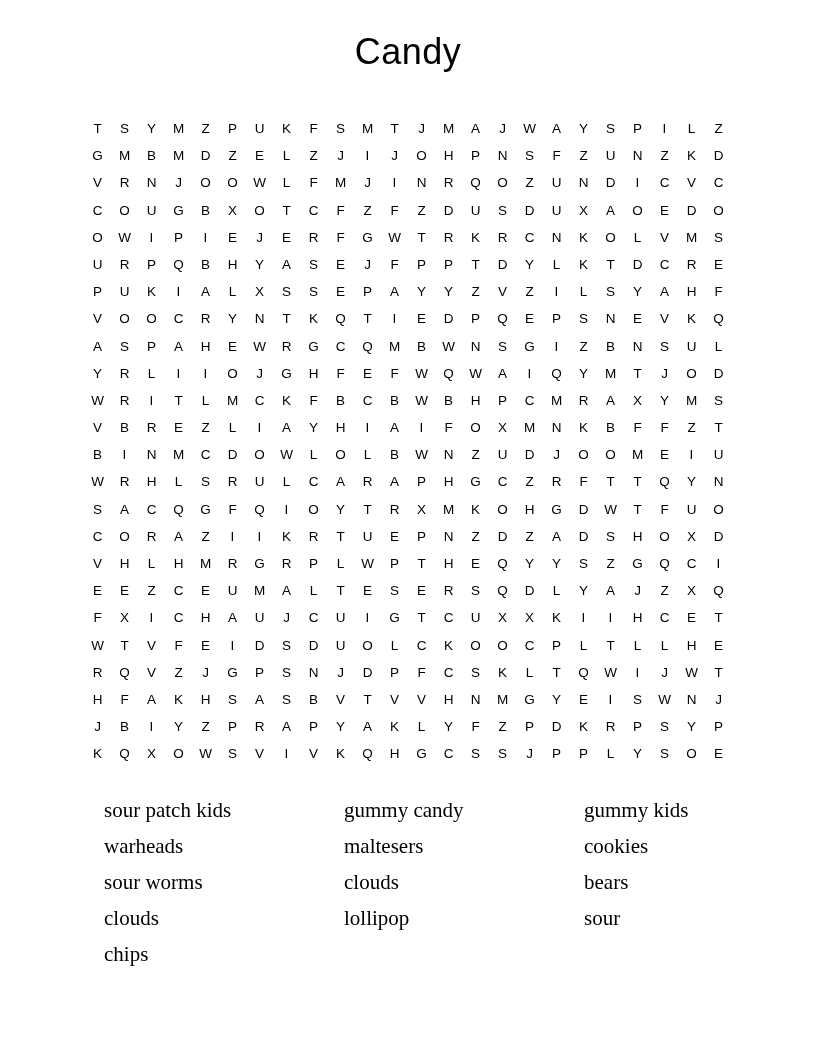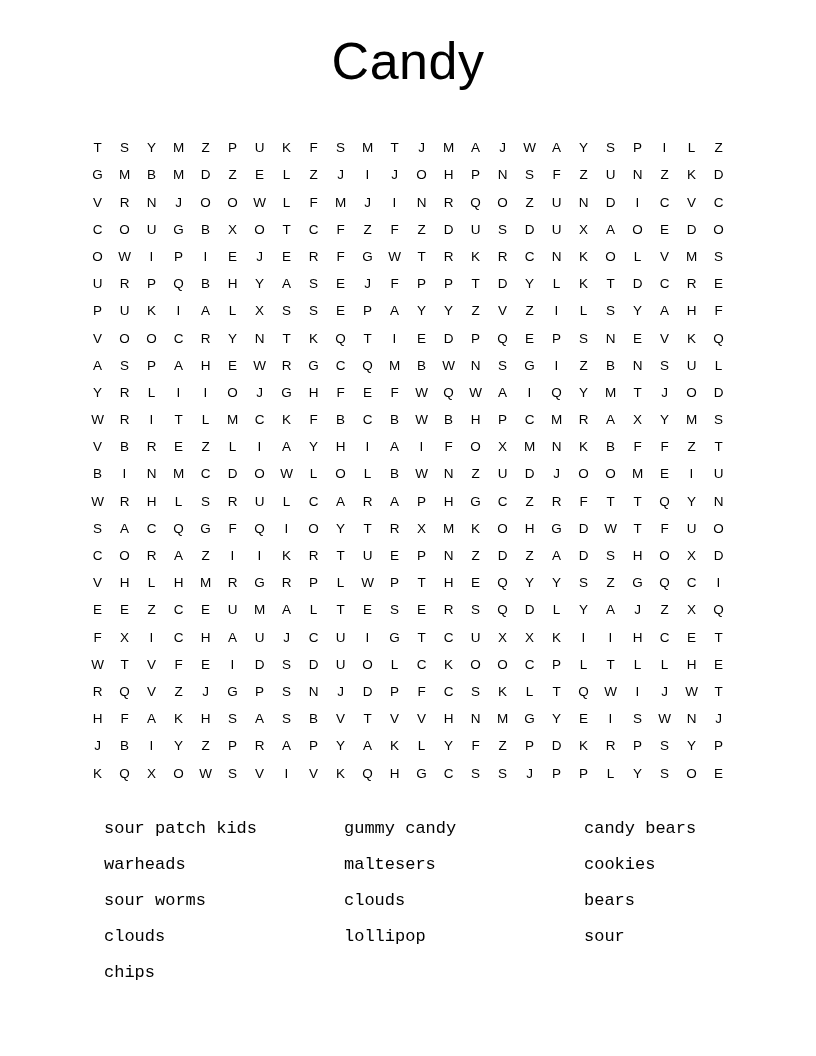--- a/index.html
+++ b/index.html
@@ -17,21 +17,21 @@
   }
   .page {
     width: 816px;
     height: 1056px;
     box-sizing: border-box;
     padding: 0;
     position: relative;
   }
   .title {
     text-align: center;
-    font-size: 52px;
+    font-size: 36px;
     font-weight: normal;
     letter-spacing: 0.5px;
     margin: 30px 0 16px 0;
     padding: 0;
     line-height: 1.2;
   }
   .grid {
     margin: 42px auto 0 auto;
     width: 648px;
     display: flex;
@@ -57,23 +57,23 @@
     display: grid;
     grid-template-columns: 240px 240px 220px;
     padding-left: 46px;
     box-sizing: border-box;
   }
   .word-col {
     display: flex;
     flex-direction: column;
   }
   .word {
-    font-size: 17px;
+    font-size: 21px;
     line-height: 36px;
-    font-family: Liberation Mono, monospace;
+    font-family: Liberation Serif, serif;
     color: #000;
     white-space: nowrap;
   }
 </style>
 </head>
 <body>
 
 <div class="page">
 
   <h1 class="title">Candy</h1>
@@ -713,20 +713,20 @@
         <div class="word">clouds</div>
         <div class="word">chips</div>
       </div>
       <div class="word-col">
         <div class="word">gummy candy</div>
         <div class="word">maltesers</div>
         <div class="word">clouds</div>
         <div class="word">lollipop</div>
       </div>
       <div class="word-col">
-        <div class="word">candy bears</div>
+        <div class="word">gummy kids</div>
         <div class="word">cookies</div>
         <div class="word">bears</div>
         <div class="word">sour</div>
       </div>
     </div>
 
 </div>
 
 </body></html>

